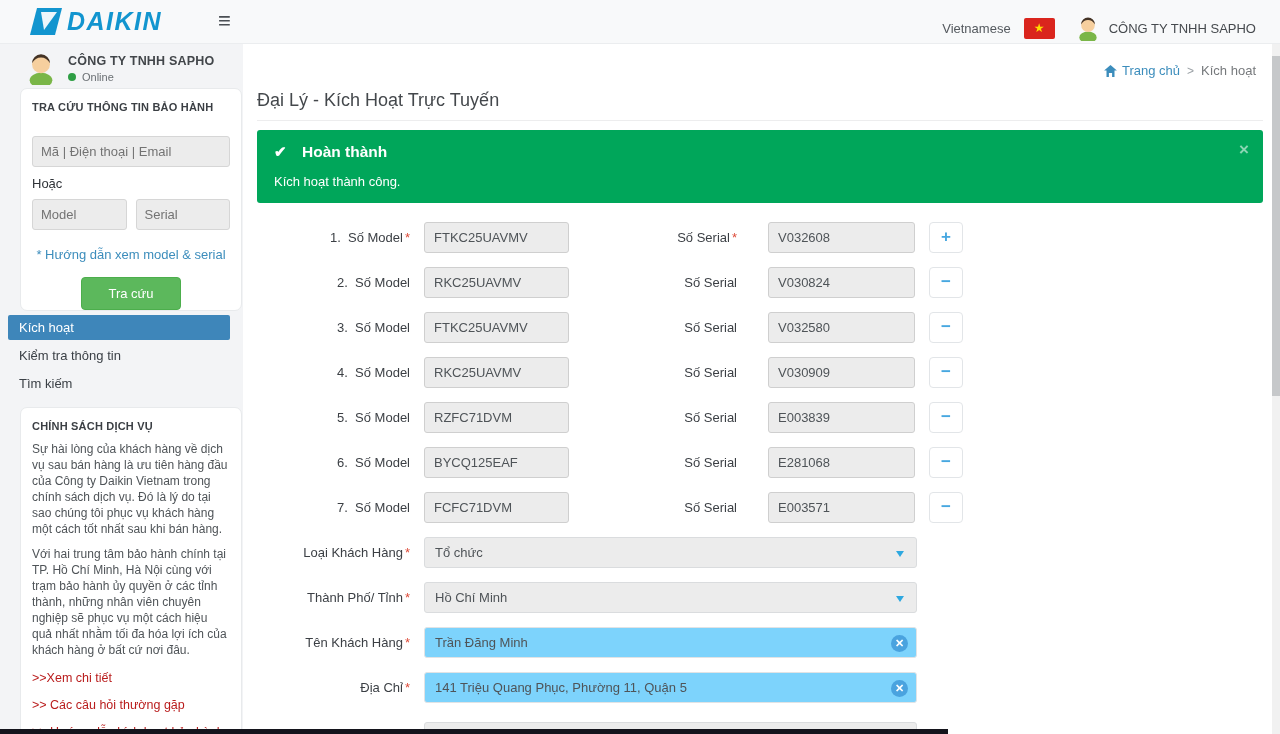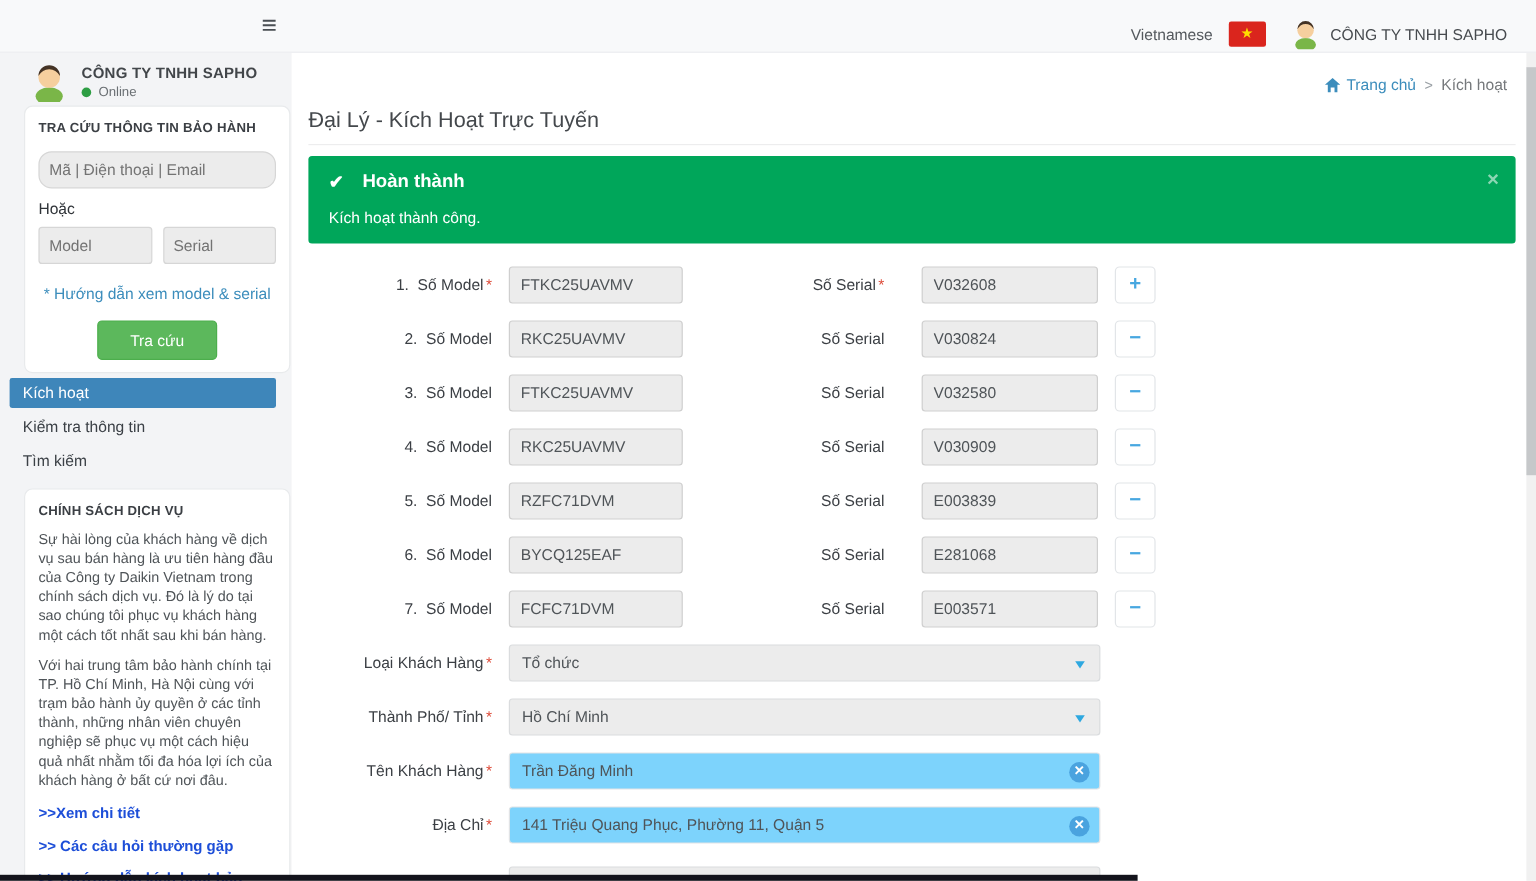--- a/index.html
+++ b/index.html
@@ -33,40 +33,40 @@
   .dot { width:8px; height:8px; border-radius:50%; background:#2e9e44; display:inline-block;
          margin-right:6px; }
 
   .card { position:absolute; left:20px; width:222px; background:#fff;
           border:1px solid #e8eaec; border-radius:7px; padding:12px 11px; }
   .card-lookup { top:44px; height:223px; }
   .lookup-title { font-size:11px; font-weight:bold; color:#3b3f44; letter-spacing:.2px; }
   .s-input { width:100%; height:31px; background:#ececec; border:1px solid #d6d6d6;
              border-radius:3px; font-size:13px; color:#555; padding:0 8px; outline:none; }
   .s-input::placeholder { color:#737373; }
-  .mt12 { margin-top:13px;border-radius:11px; }
+  .mt12 { margin-top:23px; }
   .or-label { font-size:13px; color:#2f3338; margin:9px 0 8px; }
   .half-row { display:flex; gap:9px; }
   .half { width:50%; }
   .guide-link { display:block; text-align:center; color:#3c8dbc; font-size:13px;
                 margin-top:17px; text-decoration:none; cursor:pointer; }
   .search-btn { display:block; margin:15px auto 0; background:#5cb85c; color:#fff;
                 border:1px solid #4cae4c; border-radius:4px; font-size:13px;
                 padding:8px 26px; cursor:pointer; }
 
   .menu { position:absolute; top:271px; left:8px; width:222px; }
   .menu-item { font-size:13px; color:#3b4046; padding:5px 11px; margin-bottom:3px;
                border-radius:2px; cursor:pointer; }
   .menu-item.active { background:#3e86ba; color:#fff; }
 
   .card-policy { top:363px; }
   .policy-title { font-size:11px; font-weight:bold; color:#3b3f44; letter-spacing:.2px; }
   .policy-p { font-size:12px; color:#4f5458; line-height:16px; margin-top:9px; }
-  .policy-link { display:block; color:#1d4ed8; font-size:12.5px; margin-top:13px;
-                 text-decoration:none; cursor:pointer;font-weight:bold; }
+  .policy-link { display:block; color:#b91c1c; font-size:12.5px; margin-top:13px;
+                 text-decoration:none; cursor:pointer; }
 
   
   .breadcrumb { position:absolute; top:63px; right:24px; display:flex; align-items:center;
                 font-size:13px; }
   .breadcrumb .home-link { color:#3c8dbc; text-decoration:none; display:flex;
                 align-items:center; cursor:pointer; }
   .breadcrumb .home-link span { margin-left:5px; }
   .breadcrumb .sep { color:#9aa0a5; margin:0 7px; font-size:12px; }
   .breadcrumb .current { color:#76797c; }
 
@@ -115,20 +115,27 @@
 
   .scroll-track { position:absolute; top:44px; right:0; width:8px; height:690px;
            background:#f1f1f1; }
   .scroll-thumb { position:absolute; top:56px; right:0; width:8px; height:340px;
            background:#c6c8ca; }
 </style>
 </head>
 <body>
 
 <div class="header">
+  <div class="logo">
+    <svg width="32" height="27" viewBox="0 0 32 27">
+      <polygon points="7,0 32,0 25,27 0,27" fill="#1295cf"></polygon>
+      <polygon points="11,4 27,4 14,22" fill="#edf6fb"></polygon>
+    </svg>
+    <span class="logo-text">DAIKIN</span>
+  </div>
   <div class="hamburger">≡</div>
   <div class="header-right">
     <span class="lang-label">Vietnamese</span>
     <div class="flag">
         <span>★</span>
       </div>
     <div class="header-user">
       <svg width="26" height="26" viewBox="0 0 36 36">
         <ellipse cx="18" cy="31" rx="12" ry="8" fill="#7ab648"></ellipse>
         <circle cx="18" cy="14" r="9.5" fill="#f6cf9e"></circle>

